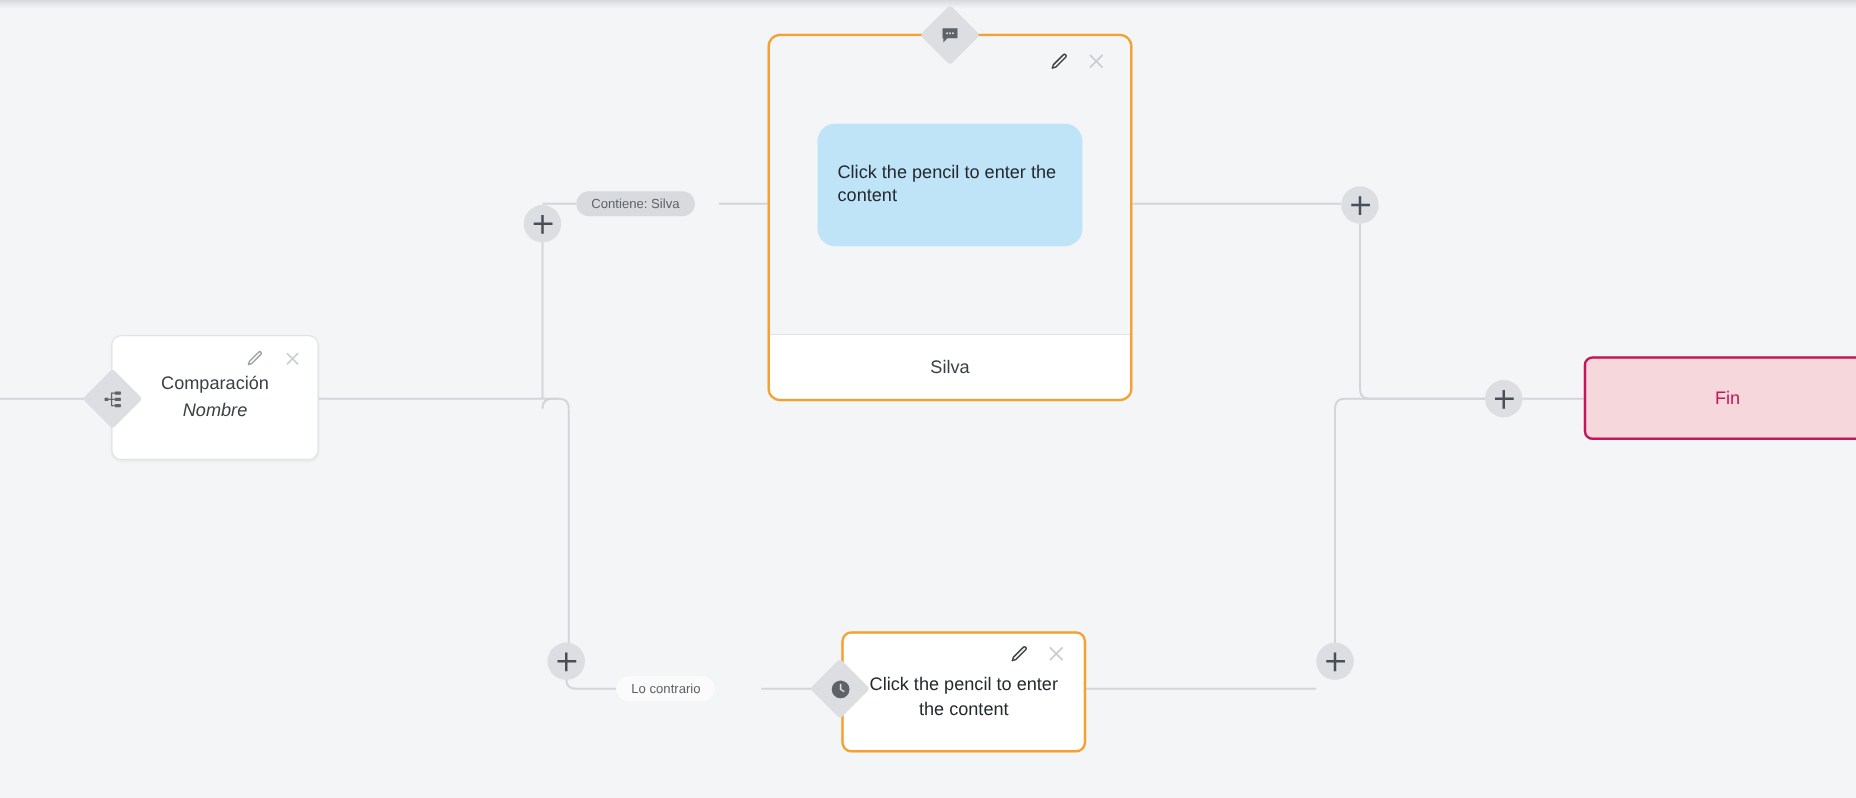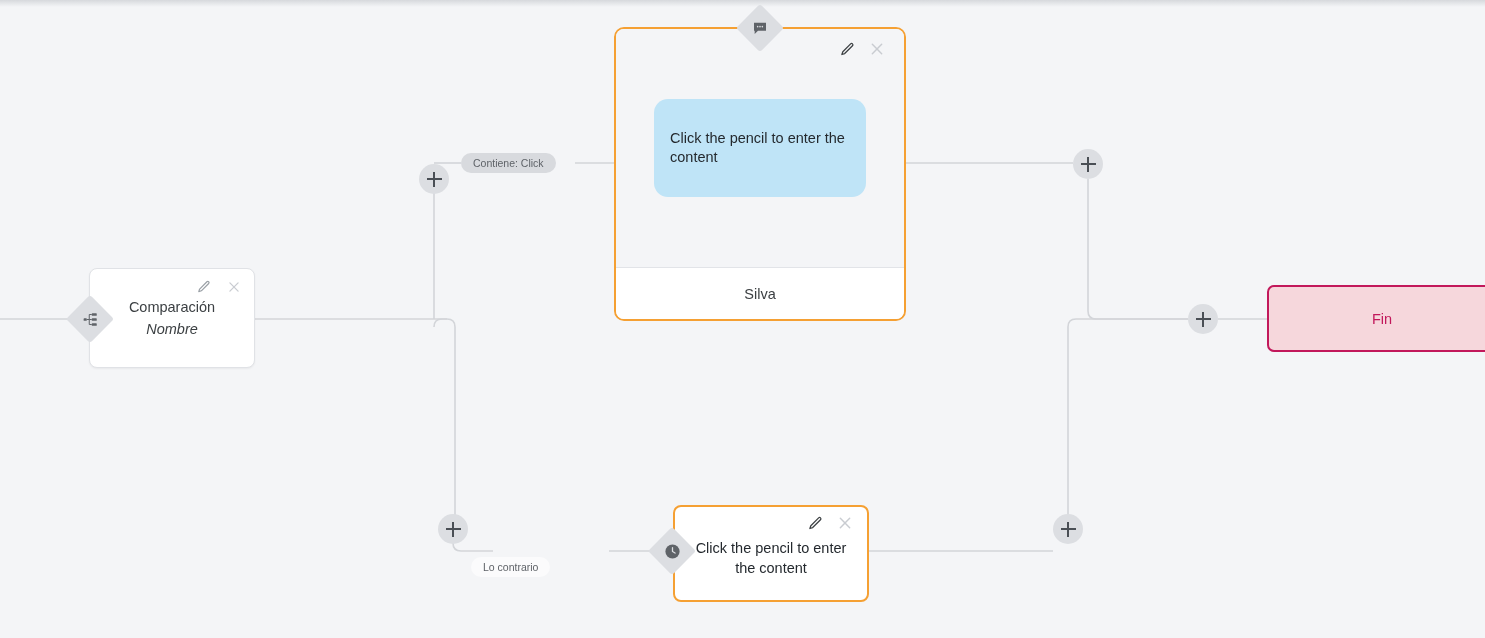--- a/index.html
+++ b/index.html
@@ -343,22 +343,22 @@
         <svg width="17" height="17" viewBox="0 0 24 24">
           <circle cx="12" cy="12" r="10" fill="#5f6368"></circle>
           <path d="M12 6.5V12l3.6 2.2" stroke="#dcdee2" stroke-width="1.8" fill="none" stroke-linecap="round"></path>
         </svg>
       </span>
     </div>
   </div>
 
   <div class="node end-node">Fin</div>
 
-  <div class="edge-label gray" style="left:461px; top:153px;">Contiene: Click</div>
-  <div class="edge-label white" style="left:471px; top:541px;margin-top:16px;">Lo contrario</div>
+  <div class="edge-label gray" style="left:461px; top:153px;">Contiene: Silva</div>
+  <div class="edge-label white" style="left:493px; top:541px;">Lo contrario</div>
 
   <div class="plus-btn" style="left:419px;  top:164px;"></div>
   <div class="plus-btn" style="left:1073px; top:149px;"></div>
   <div class="plus-btn" style="left:1188px; top:304px;"></div>
   <div class="plus-btn" style="left:438px;  top:514px;"></div>
   <div class="plus-btn" style="left:1053px; top:514px;"></div>
 
 </div>
 
 </body></html>

